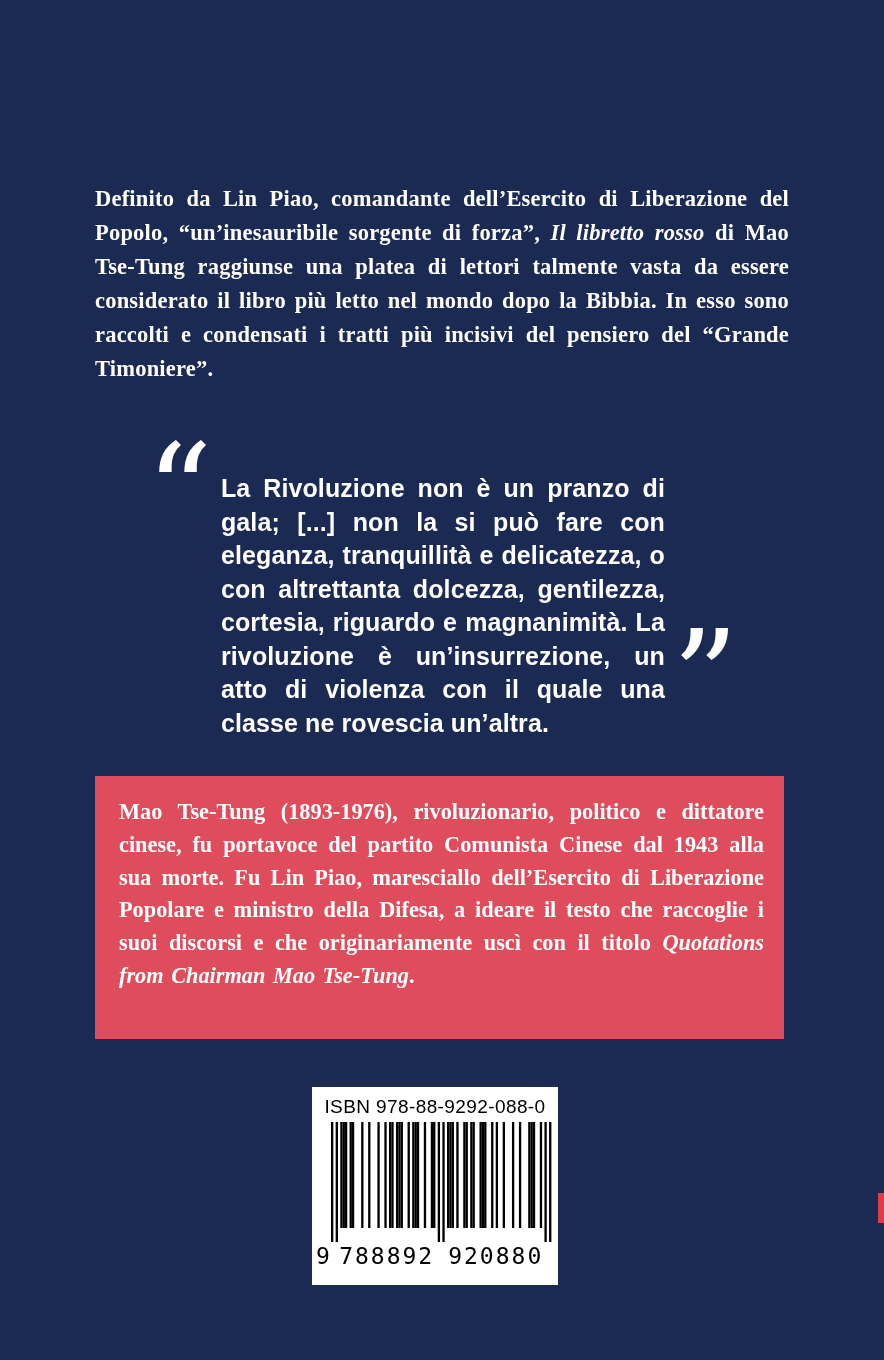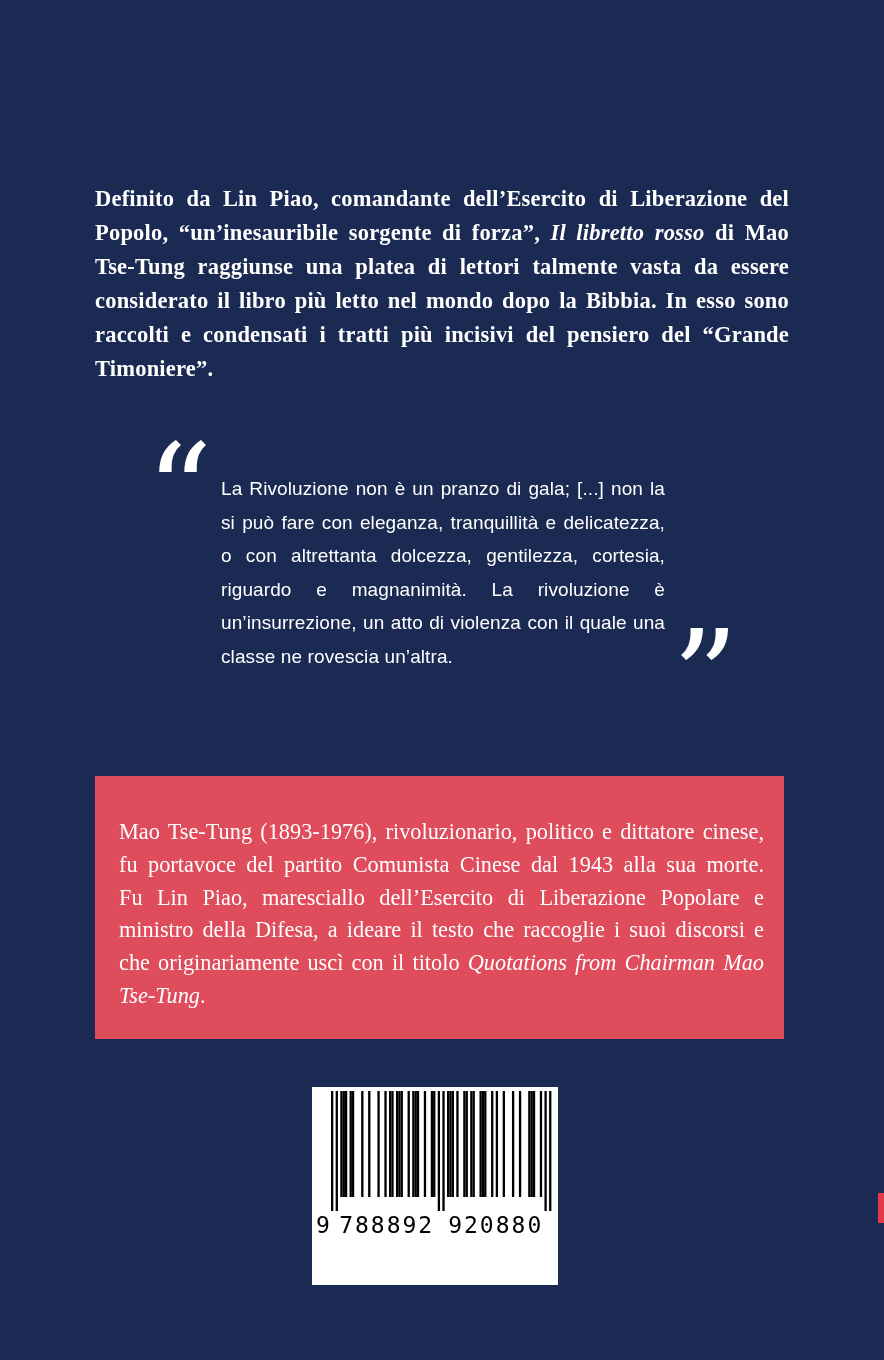--- a/index.html
+++ b/index.html
@@ -35,42 +35,41 @@
     color: #ffffff;
   }
   .quote-open  { top: 426px; left: 146px; }
   .quote-close { top: 612px; left: 672px; }
   .quote-text {
     position: absolute;
     top: 472px;
     left: 221px;
     width: 444px;
     font-family: "Liberation Sans", sans-serif;
-    font-weight: 400;
-    font-size: 19px;
+    font-weight: 700;
+    font-size: 25px;
     line-height: 33.5px;
     text-align: justify;
     letter-spacing: 0.1px;
   }
   .bio-box {
     position: absolute;
     top: 776px;
     left: 95px;
     width: 689px;
     height: 263px;
     background: var(--red, #df4c5b);
   }
   .bio-text {
     padding: 20px 20px 20px 24px;
-    font-weight: normal;
+    font-weight: bold;
     font-size: 22.3px;
     line-height: 32.8px;
     text-align: justify;
     word-spacing: 2px;
-    margin-top: 20px;
   }
   .barcode-box {
     position: absolute;
     top: 1087px;
     left: 312px;
     width: 246px;
     height: 198px;
     background: #ffffff;
     color: #000000;
     text-align: center;
@@ -110,20 +109,21 @@
 
   <p class="quote-text">La Rivoluzione non è un pranzo di gala; [...] non la si può fare con eleganza, tranquillità e delicatezza, o con altrettanta dolcezza, gentilezza, cortesia, riguardo e magnanimità. La rivoluzione è un’insurrezione, un atto di violenza con il quale una classe ne rovescia un’altra.</p>
 
   <div class="quote-close">”</div>
 
   <div class="bio-box">
     <p class="bio-text"><span>Mao Tse-Tung (1893-1976), rivoluzionario, politico e dittatore cinese, fu portavoce del partito Comunista Cinese dal 1943 alla sua morte. Fu Lin Piao, maresciallo dell’Esercito di Liberazione Popolare e ministro della Difesa, a ideare il testo che raccoglie i suoi discorsi e che originariamente uscì con il titolo </span><span class="it">Quotations from Chairman Mao Tse-Tung</span><span>.</span></p>
   </div>
 
   <div class="barcode-box">
+    <div class="isbn">ISBN 978-88-9292-088-0</div>
     <svg class="barcode" width="240" height="150" aria-hidden="true">
         <rect x="16.00" y="0" width="2.32" height="120"></rect>
         <rect x="20.64" y="0" width="2.32" height="120"></rect>
         <rect x="25.28" y="0" width="2.32" height="106"></rect>
         <rect x="27.60" y="0" width="2.32" height="106"></rect>
         <rect x="29.92" y="0" width="2.32" height="106"></rect>
         <rect x="34.56" y="0" width="2.32" height="106"></rect>
         <rect x="36.88" y="0" width="2.32" height="106"></rect>
         <rect x="46.16" y="0" width="2.32" height="106"></rect>
         <rect x="53.12" y="0" width="2.32" height="106"></rect>

